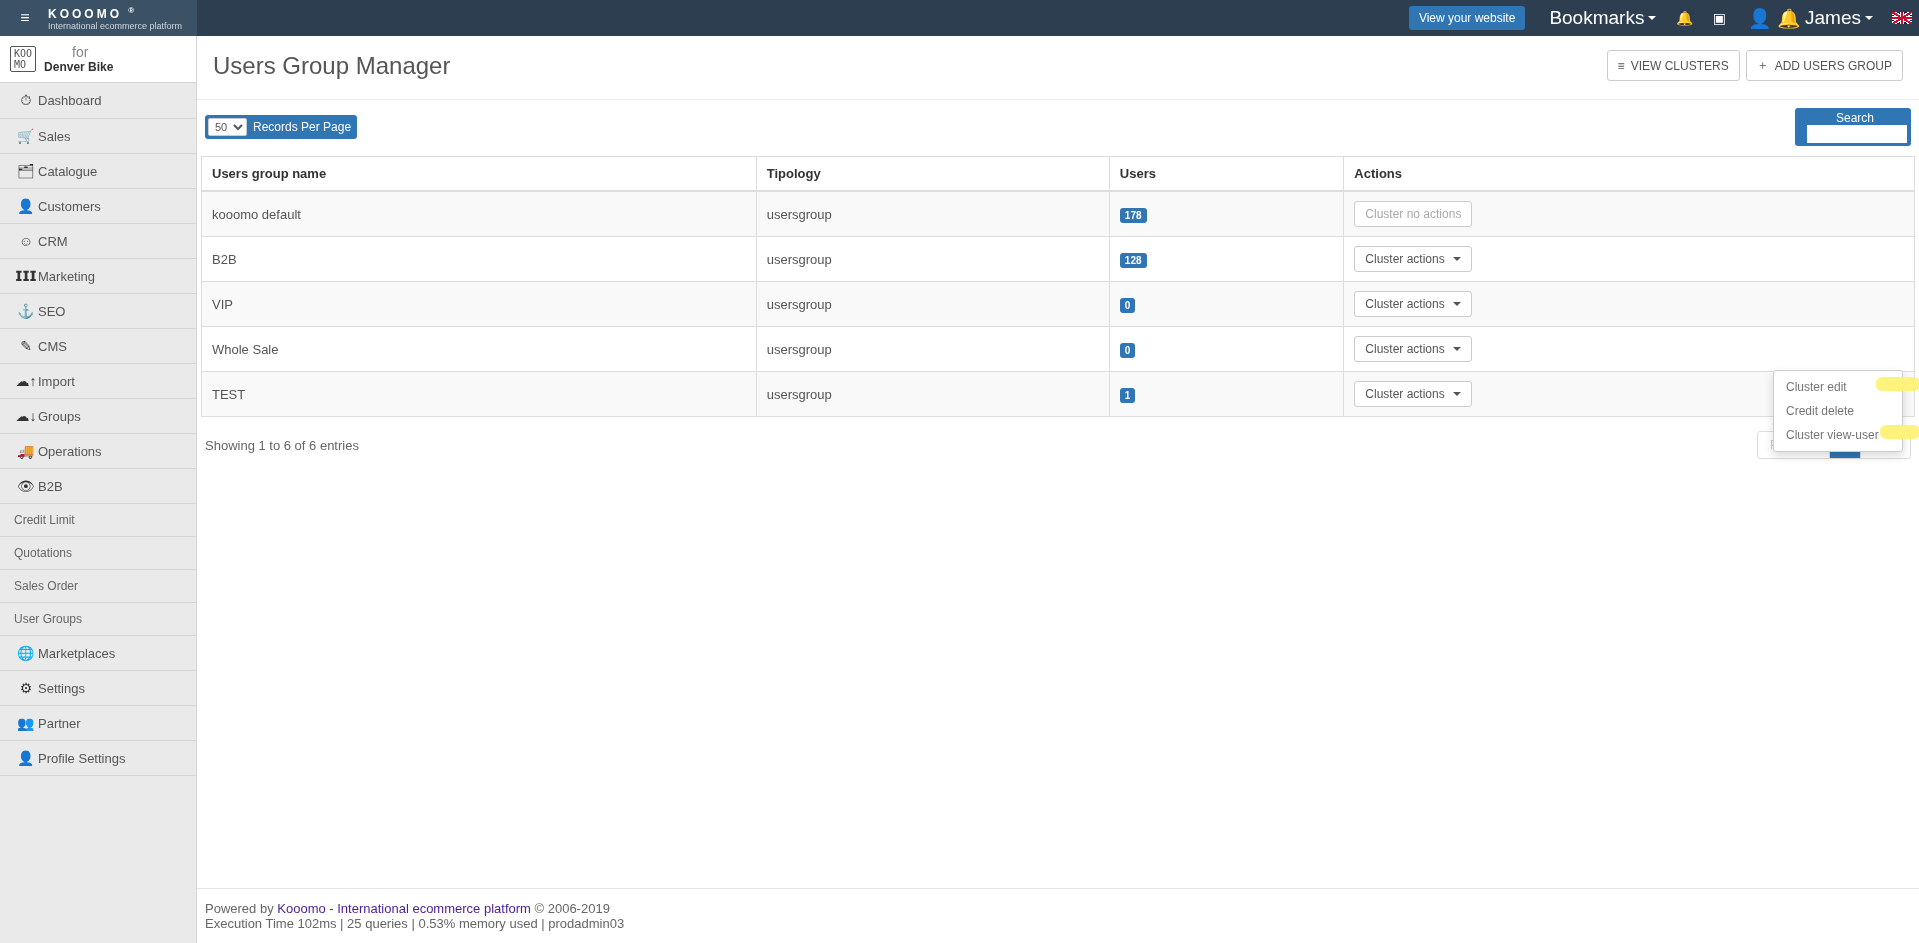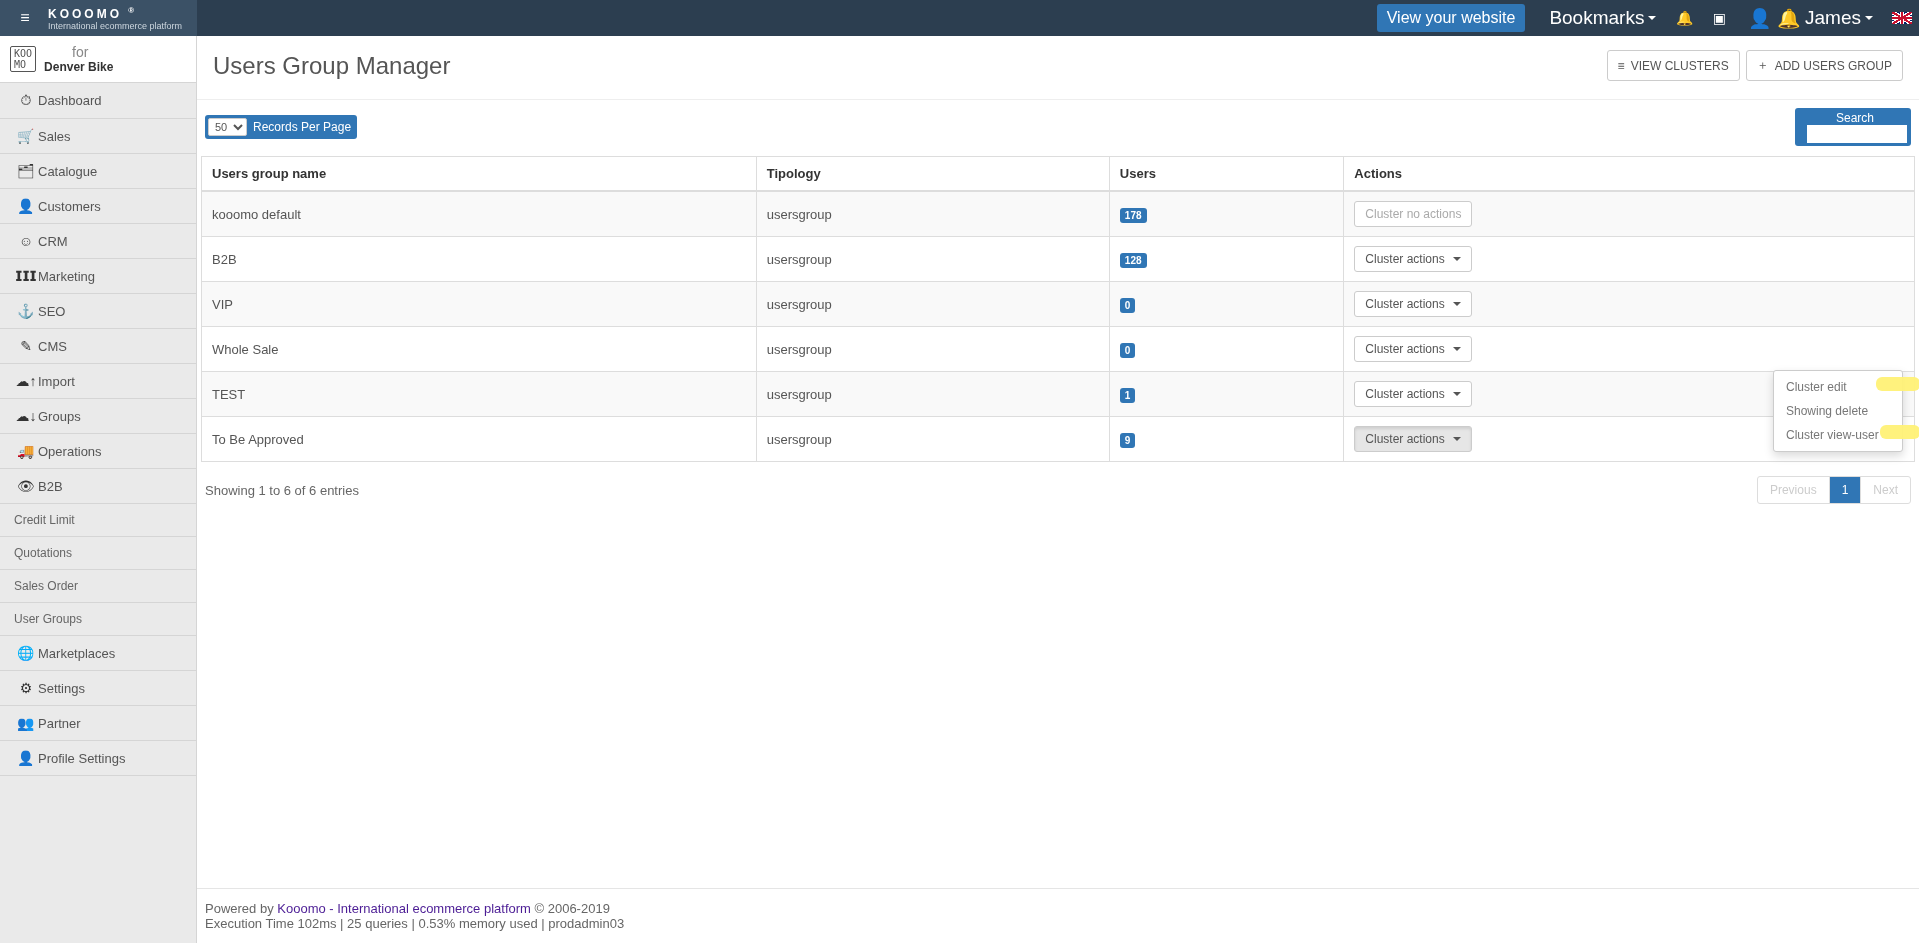--- a/index.html
+++ b/index.html
@@ -7,21 +7,21 @@
 
 
 .top-header { height: 36px; background: #2c3e50; display: flex; align-items: stretch; color: #fff; }
 .brand-box { width: 197px; background: #3b5166; display: flex; align-items: center; padding: 0 10px; }
 .hamburger { width: 30px; font-size: 16px; color: #fff; text-align: center; cursor: pointer; }
 .brand-text { margin-left: 8px; }
 .brand-title { font-size: 12px; letter-spacing: 3px; font-weight: 600; }
 .brand-title sup { font-size: 8px; }
 .brand-sub { font-size: 9px; color: #cdd6de; }
 .top-right { margin-left: auto; display: flex; align-items: center; gap: 0; }
-.top-btn { background: #3076b5; color: #fff; border: none; padding: 5px 10px; font-size: 16px; border-radius: 3px; margin-right: 12px; cursor: pointer; }
+.top-btn { background: #3076b5; color: #fff; border: none; padding: 5px 10px; font-size: 12px; border-radius: 3px; margin-right: 12px; cursor: pointer; }
 .top-link { color: #fff; font-size: 19px; padding: 0 12px; display: flex; align-items: center; height: 100%; cursor: pointer; }
 .caret { width: 0; height: 0; margin-left: 4px; border-left: 4px solid transparent; border-right: 4px solid transparent; border-top: 4px solid currentColor; display: inline-block; }
 .top-icon { width: 34px; text-align: center; color: #fff; font-size: 14px; display: flex; align-items: center; justify-content: center; height: 100%; cursor: pointer; }
 .bell-red { color: #e74c3c; margin-right: 4px; }
 .flag { width: 20px; height: 12px; background: linear-gradient(to bottom, #012169 0%, #012169 100%); position: relative; display: inline-block; }
 .flag::before { content: ""; position: absolute; inset: 0; background: linear-gradient(to bottom right, transparent 40%, #fff 40%, #fff 45%, #c8102e 45%, #c8102e 55%, #fff 55%, #fff 60%, transparent 60%), linear-gradient(to bottom left, transparent 40%, #fff 40%, #fff 45%, #c8102e 45%, #c8102e 55%, #fff 55%, #fff 60%, transparent 60%), linear-gradient(to right, transparent 40%, #fff 40%, #fff 60%, transparent 60%), linear-gradient(to bottom, transparent 35%, #fff 35%, #fff 65%, transparent 65%); }
 .flag::after { content: ""; position: absolute; inset: 0; background: linear-gradient(to right, transparent 44%, #c8102e 44%, #c8102e 56%, transparent 56%), linear-gradient(to bottom, transparent 40%, #c8102e 40%, #c8102e 60%, transparent 60%); }
 
 
 .layout { display: flex; min-height: calc(100vh - 36px); }
@@ -260,32 +260,26 @@
               <td>usersgroup</td>
               <td><span class="badge">0</span></td>
               <td><button class="action-btn">Cluster actions<span class="caret"></span></button></td>
             </tr>
             <tr>
               <td>TEST</td>
               <td>usersgroup</td>
               <td><span class="badge">1</span></td>
               <td><button class="action-btn">Cluster actions<span class="caret"></span></button></td>
             </tr>
-            <tr>
-              <td>To Be Approved</td>
-              <td>usersgroup</td>
-              <td><span class="badge">9</span></td>
-              <td><button class="action-btn active">Cluster actions<span class="caret"></span></button></td>
-            </tr>
           </tbody>
       </table>
 
       <div class="dropdown-menu" id="dropdown">
           <div class="item">Cluster edit<span class="highlight"></span></div>
-          <div class="item">Showing delete</div>
+          <div class="item">Credit delete</div>
           <div class="item">Cluster view-user<span class="highlight h2"></span></div>
         </div>
 
       <div class="table-footer">
         <div>Showing 1 to 6 of 6 entries</div>
         <div class="pager">
           <div class="pg disabled">Previous</div>
           <div class="pg active">1</div>
           <div class="pg disabled">Next</div>
         </div>

